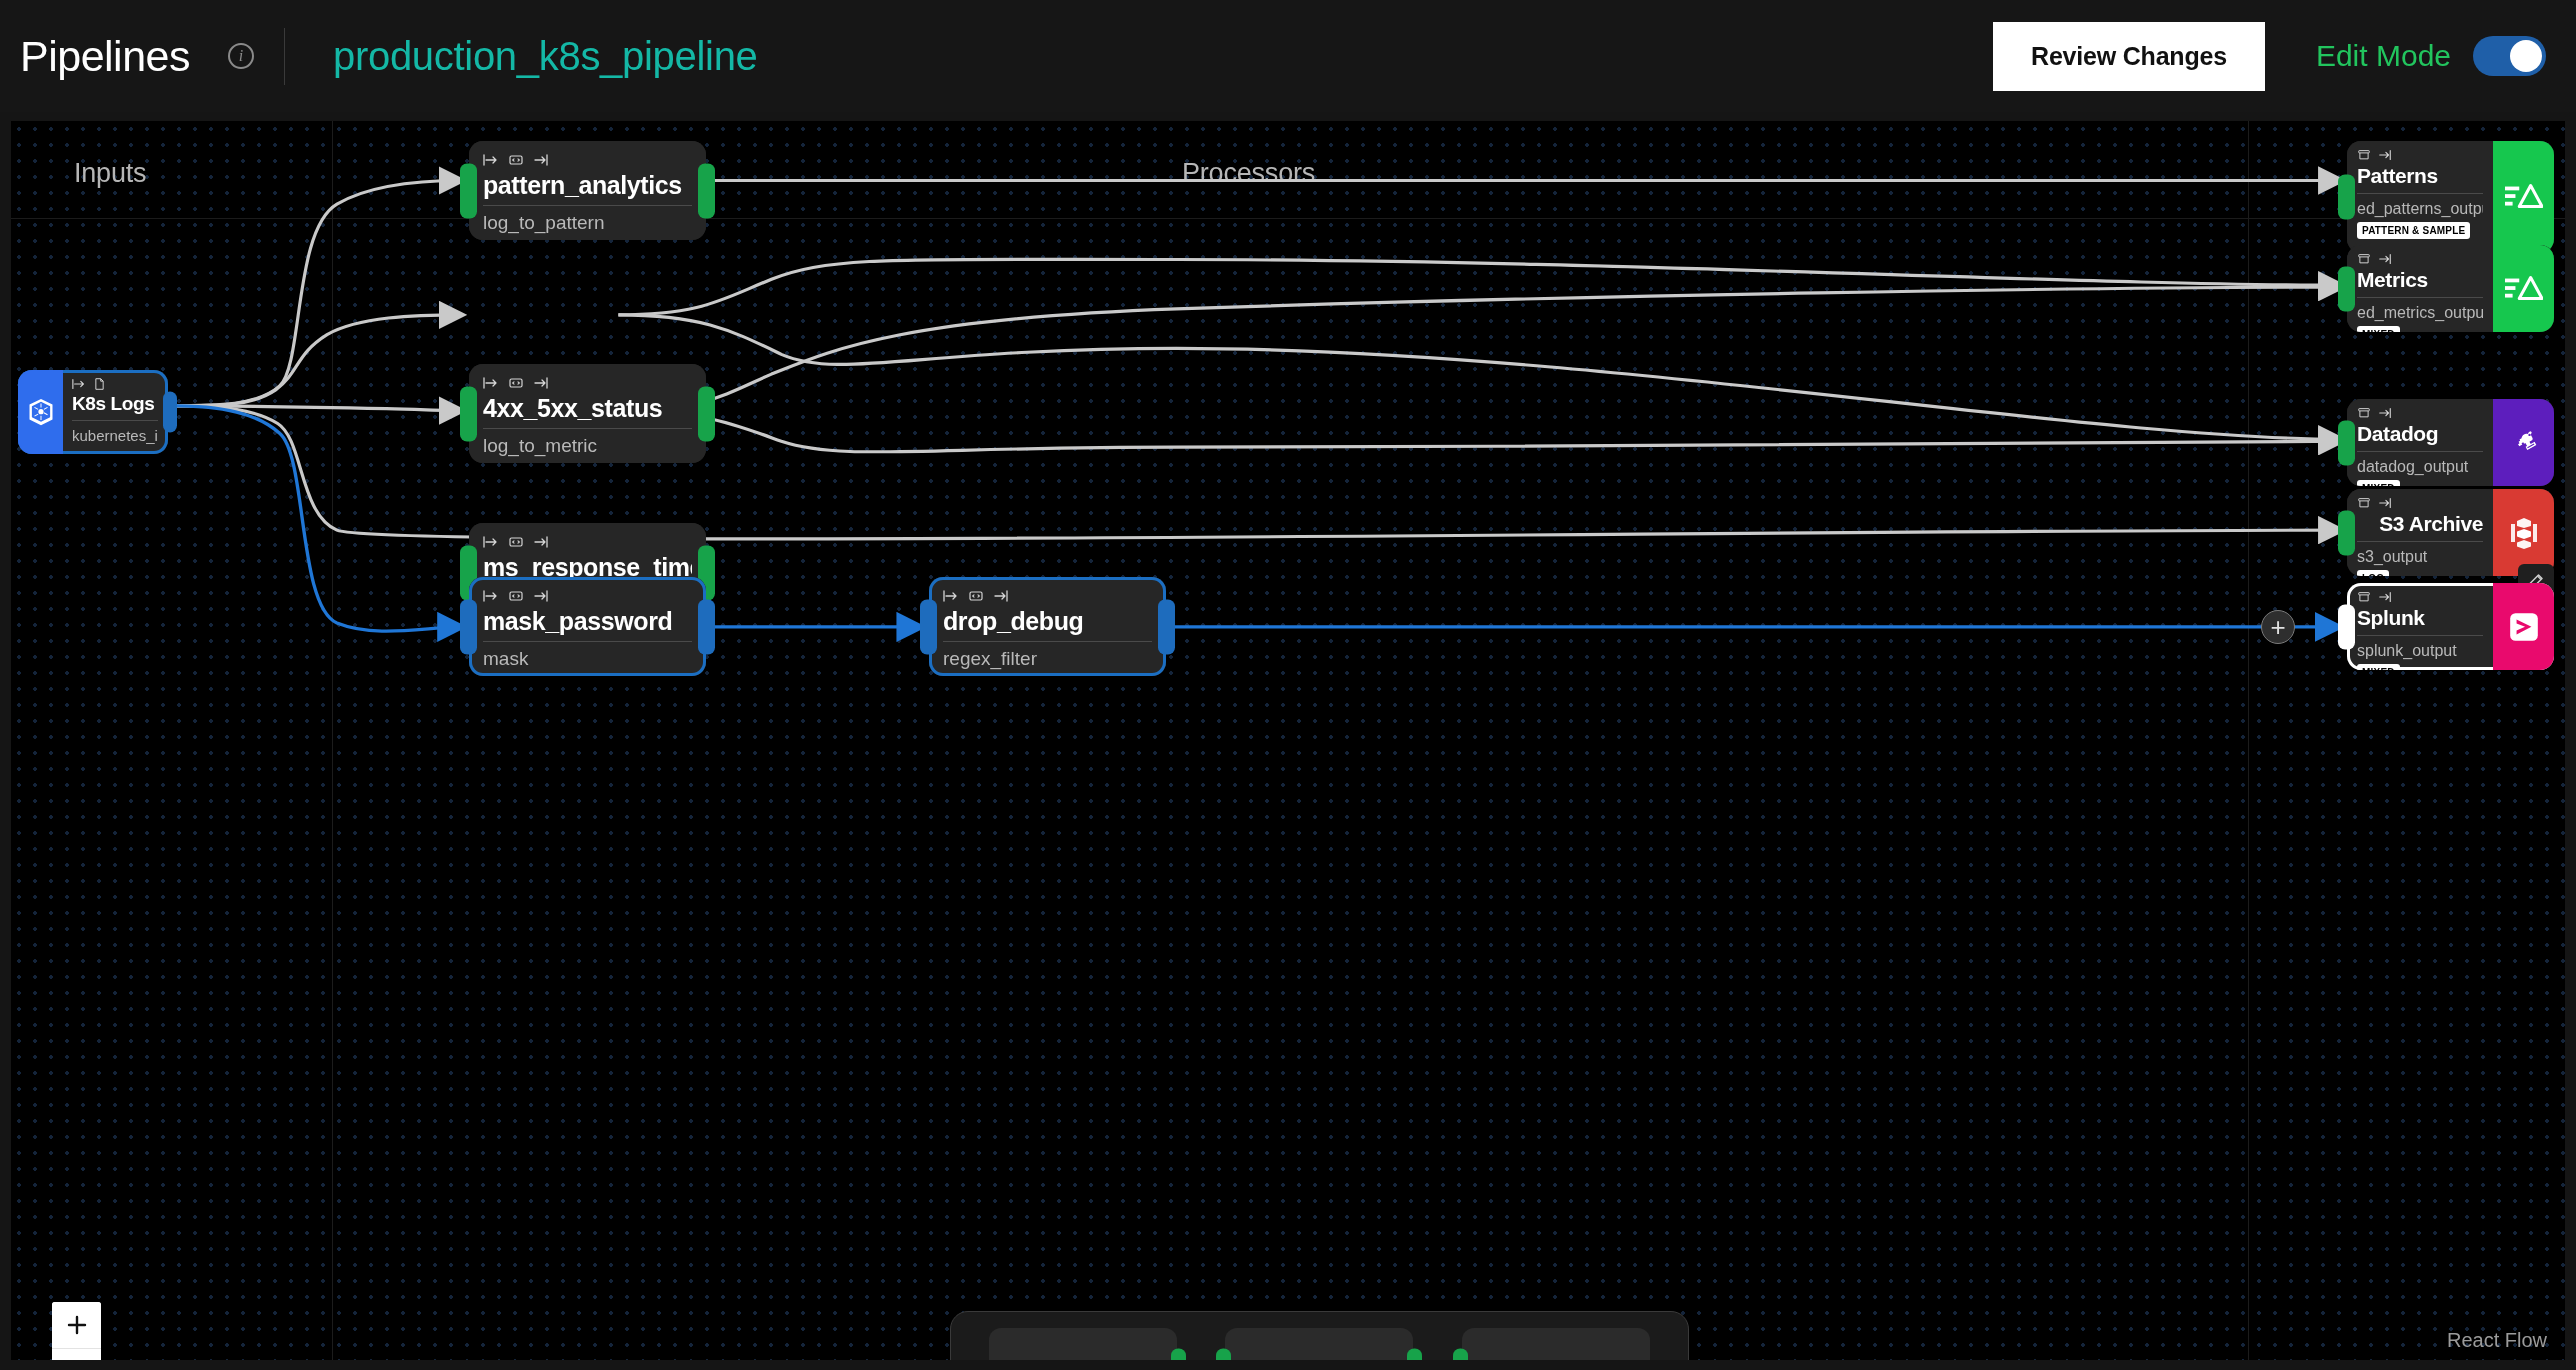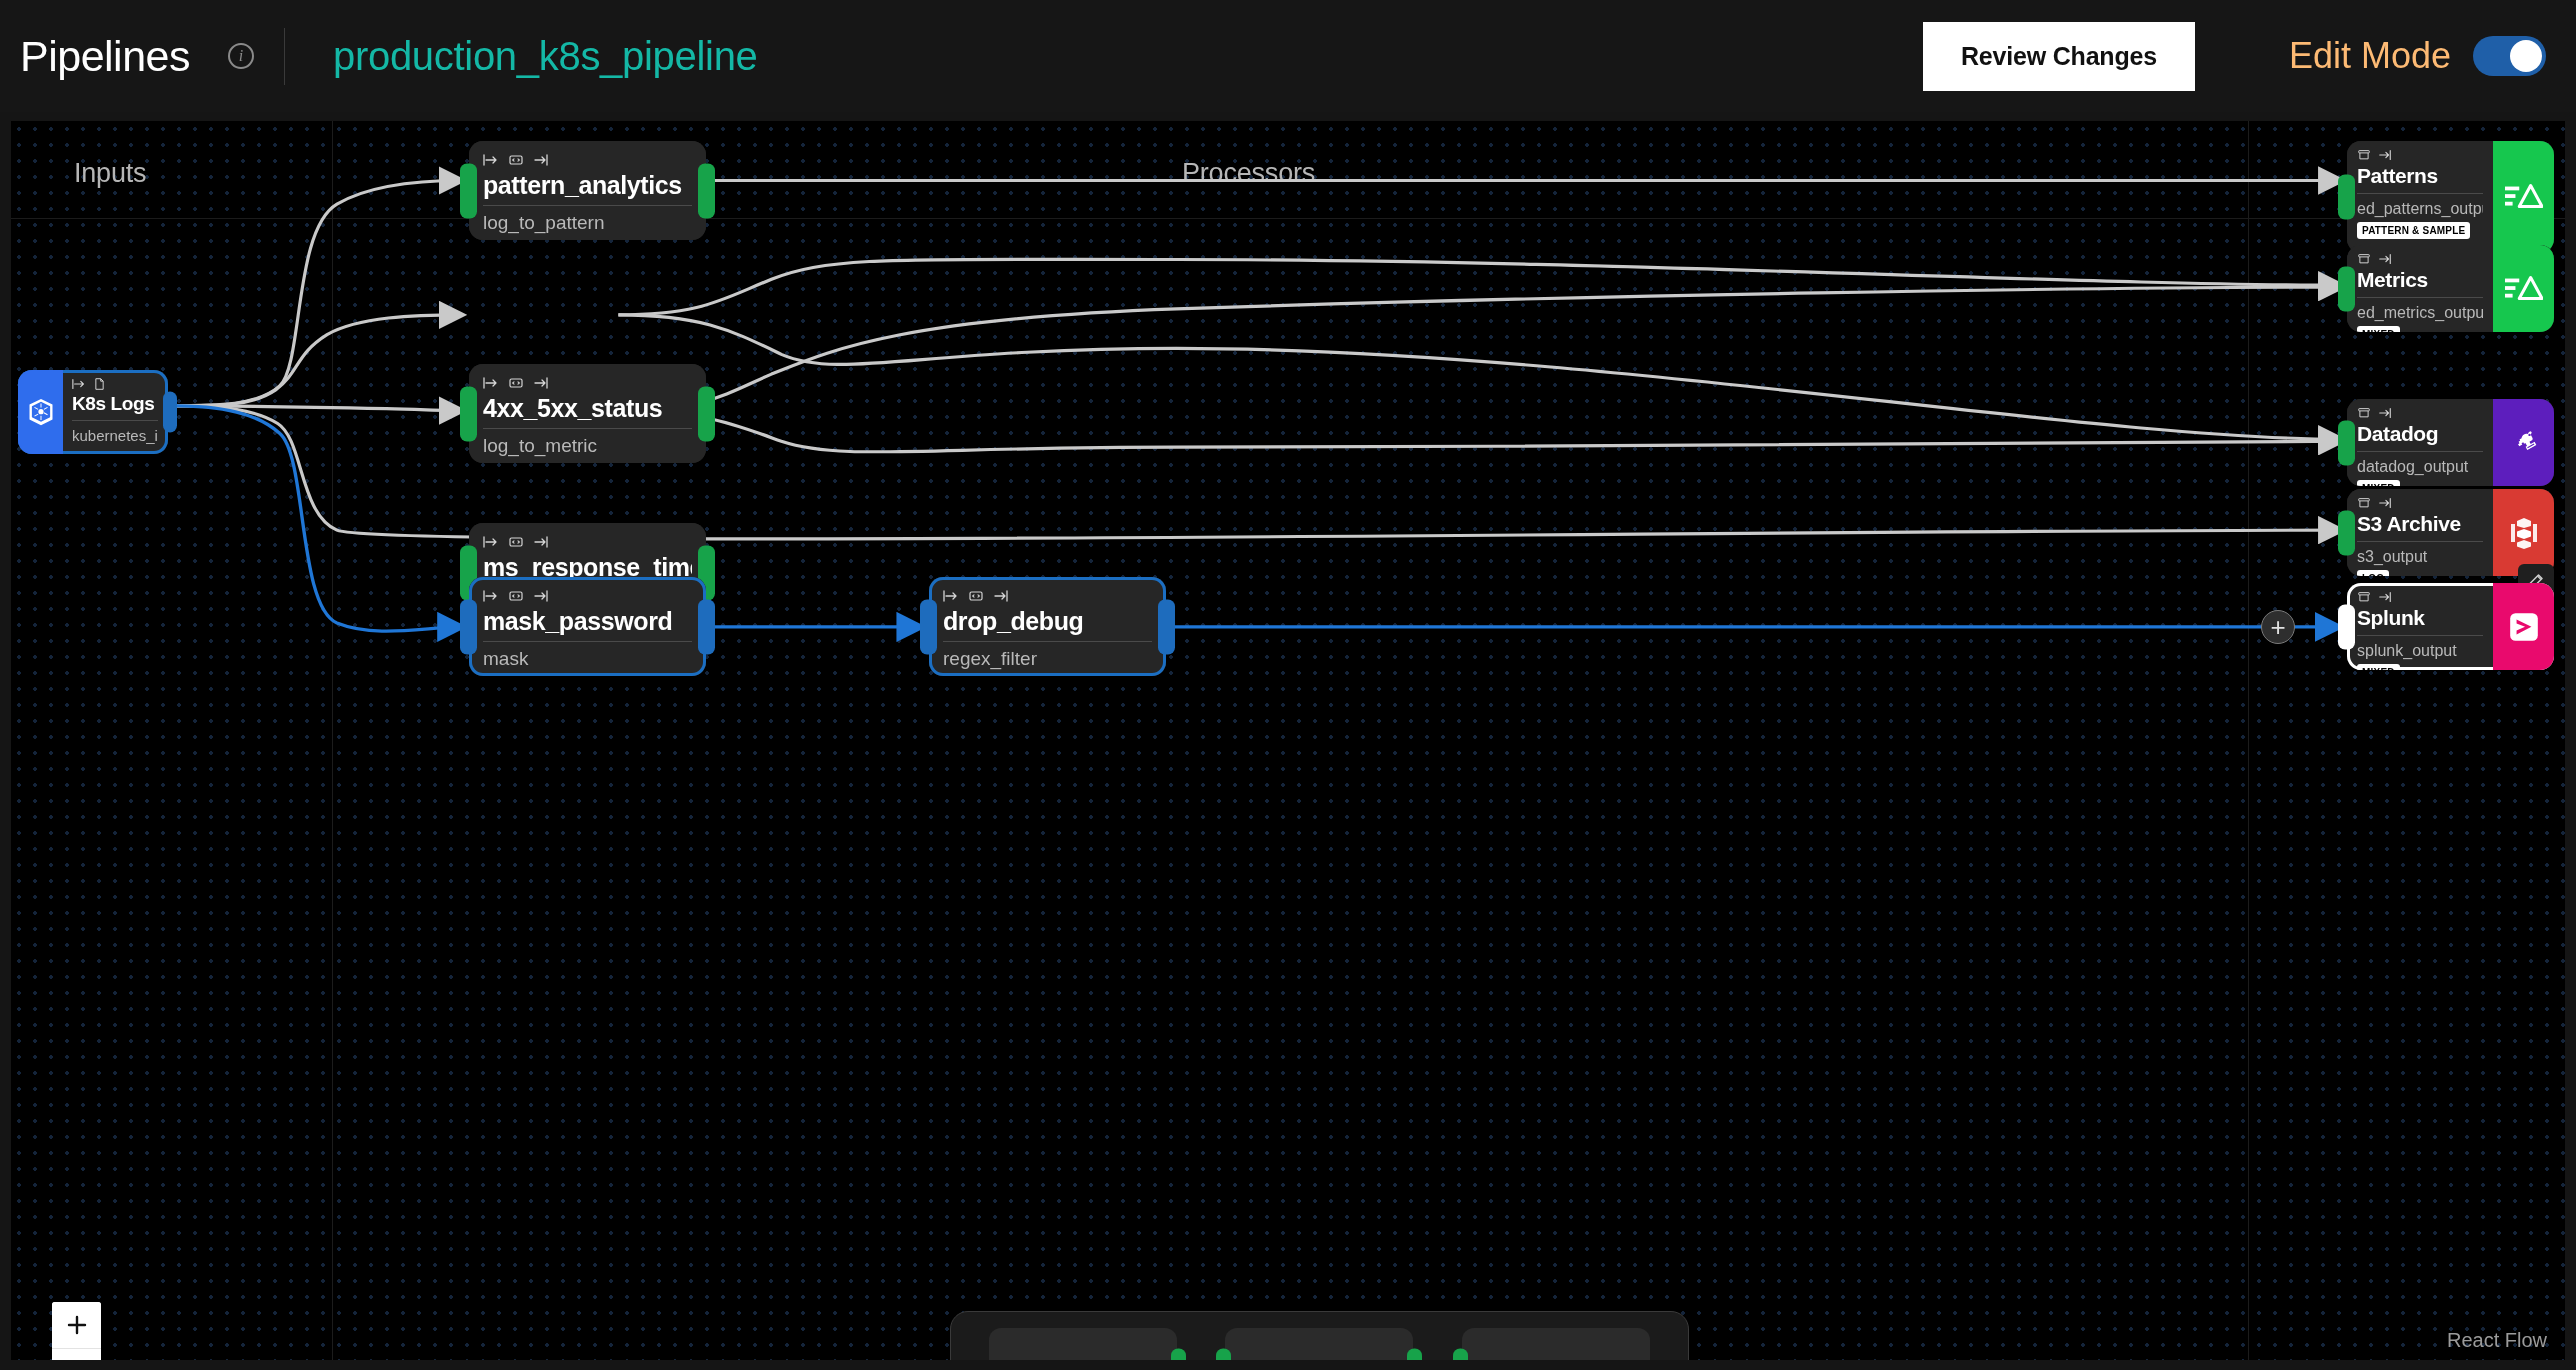--- a/index.html
+++ b/index.html
@@ -38,21 +38,21 @@
     margin-left: auto; display: flex; align-items: center; padding-right: 30px;
   }
   #review-changes-btn {
     background: #ffffff; color: #111111;
     font-size: 25px; font-weight: bold;
     padding: 20px 38px; border: none; cursor: pointer;
     letter-spacing: -0.2px;
     font-family: "Liberation Sans", sans-serif;
   }
   #edit-mode-wrap { display: flex; align-items: center; margin-left: 51px; }
-  #edit-mode-label { font-size: 36px; color: #fdba74; margin-right: 22px; margin-left: 43px; }
+  #edit-mode-label { font-size: 30px; color: #22c55e; margin-right: 22px; }
   #edit-mode-toggle {
     width: 73px; height: 40px; border-radius: 20px; background: #1f5fa8;
     position: relative; cursor: pointer;
   }
   #edit-mode-toggle::after {
     content: ""; position: absolute; right: 4px; top: 4px;
     width: 32px; height: 32px; border-radius: 50%; background: #ffffff;
   }
 
   
@@ -475,21 +475,21 @@
         <div class="node-body" style="padding:7px 10px 6px 10px;">
           <div class="node-icons" style="height:14px; gap:7px;">
             <svg width="14" height="14" viewBox="0 0 16 16">
                 <rect x="2" y="3" width="12" height="2.6" rx="0.6" stroke="#d6d6d6" stroke-width="1.1" fill="none"></rect>
                 <path d="M3.3 5.6v6.8h9.4V5.6" stroke="#d6d6d6" stroke-width="1.1" fill="none"></path>
               </svg>
             <svg width="14" height="14" viewBox="0 0 16 16">
                 <path d="M2 8h10M9 5l3 3-3 3M14 3v10" stroke="#d6d6d6" stroke-width="1.3" fill="none" stroke-linecap="round" stroke-linejoin="round"></path>
               </svg>
           </div>
-          <div class="node-title" style="font-size:21px;">S3 Archive</div>
+          <div class="node-title" style="font-size:21px;text-align:right;">S3 Archive</div>
           <div class="node-sep"></div>
           <div class="node-sub" style="font-size:16px;">s3_output</div>
           <div class="badge-row" style="margin-top:5px; height:14px;">
             <span class="badge" style="font-size:10px;">LOG</span>
           </div>
         </div>
         <div class="node-logo" style="background:#d93a33; width:61px; flex:0 0 61px;">
           <svg width="32" height="34" viewBox="0 0 32 34" fill="#ffffff">
             <path d="M16 2l7 3v5l-7 2-7-2V5z" opacity="0.95"></path>
             <path d="M16 13l7 2.5v5L16 23l-7-2.5v-5z"></path>

